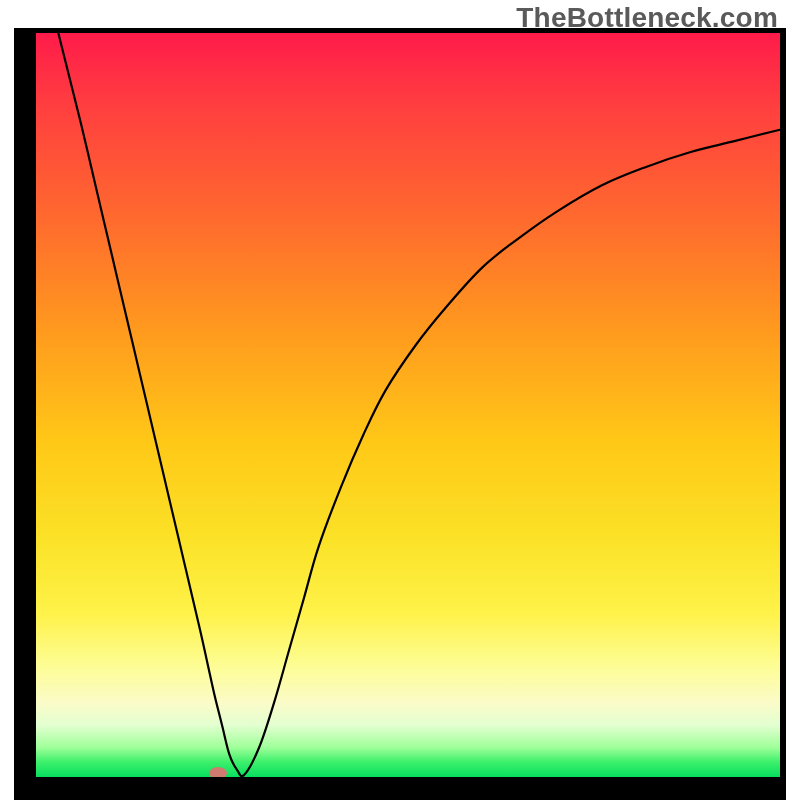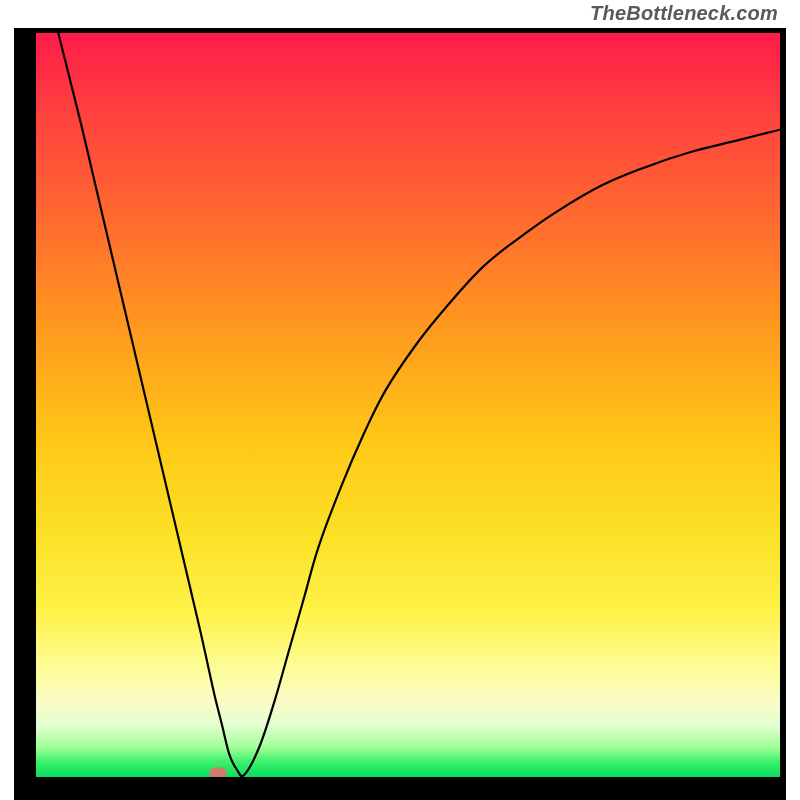--- a/index.html
+++ b/index.html
@@ -12,25 +12,24 @@
   }
   .container {
     position: relative;
     width: 800px;
     height: 800px;
   }
   .watermark {
     position: absolute;
     top: 2px;
     right: 22px;
-    font-size: 20px;
+    font-size: 28px;
     font-weight: bold;
     color: #5a5a5a;
     letter-spacing: 0.2px;
-    font-style: italic;
   }
   .chart-outer {
     position: absolute;
     top: 28px;
     left: 14px;
     width: 772px;
     height: 772px;
     background: #000000;
   }
   .plot-area {

